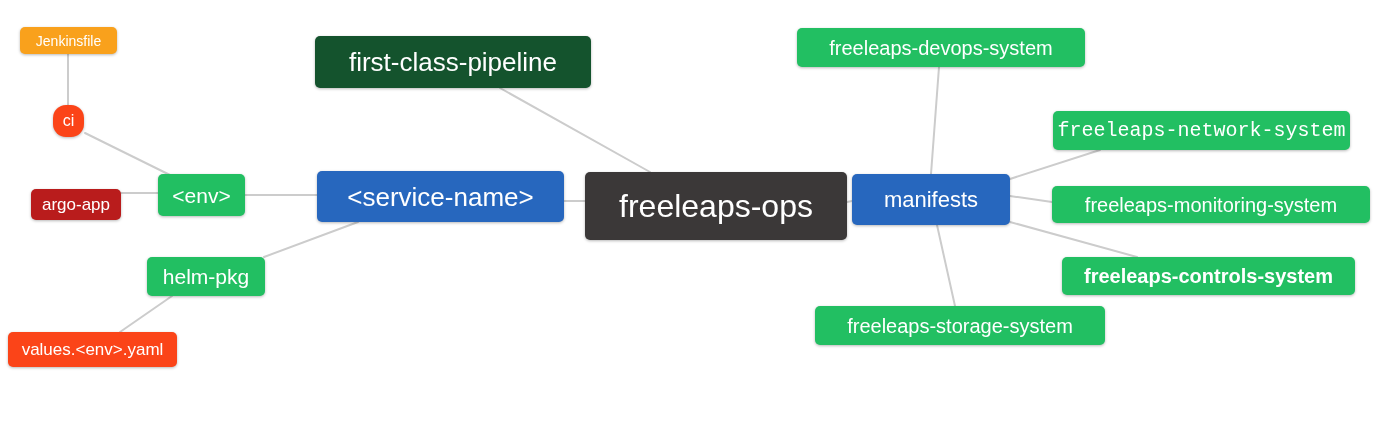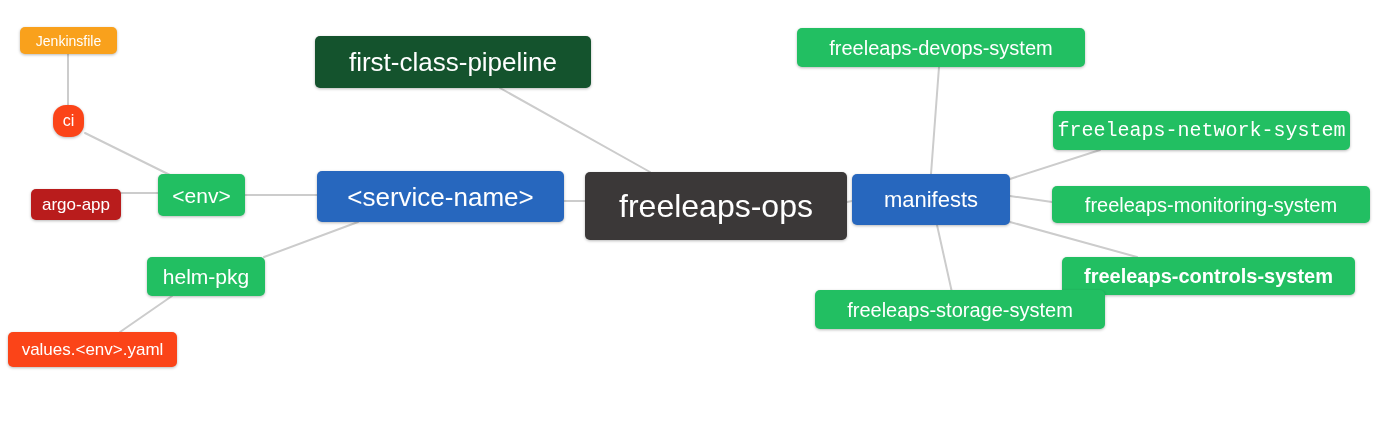--- a/index.html
+++ b/index.html
@@ -64,14 +64,14 @@
     <div class="node" style="left: 147px; top: 257px; width: 118px; height: 39px; font-size: 21px; background: rgb(34, 191, 98); color: rgb(255, 255, 255);">helm-pkg</div>
     <div class="node" style="left: 8px; top: 332px; width: 169px; height: 35px; font-size: 17px; background: rgb(251, 68, 24); color: rgb(255, 255, 255);">values.&lt;env&gt;.yaml</div>
     <div class="node" style="left: 315px; top: 36px; width: 276px; height: 52px; font-size: 26px; background: #14532d; color: rgb(255, 255, 255);">first-class-pipeline</div>
     <div class="node" style="left: 317px; top: 171px; width: 247px; height: 51px; font-size: 26px; background: rgb(39, 103, 190); color: rgb(255, 255, 255);">&lt;service-name&gt;</div>
     <div class="node" style="left: 585px; top: 172px; width: 262px; height: 68px; font-size: 32px; background: rgb(59, 56, 56); color: rgb(255, 255, 255);">freeleaps-ops</div>
     <div class="node" style="left: 852px; top: 174px; width: 158px; height: 51px; font-size: 22px; background: rgb(39, 103, 190); color: rgb(255, 255, 255);">manifests</div>
     <div class="node" style="left: 797px; top: 28px; width: 288px; height: 39px; font-size: 20px; background: rgb(34, 191, 98); color: rgb(255, 255, 255);">freeleaps-devops-system</div>
     <div class="node" style="left: 1053px; top: 111px; width: 297px; height: 39px; font-size: 20px; background: rgb(34, 191, 98); color: rgb(255, 255, 255); font-family: Liberation Mono, monospace;">freeleaps-network-system</div>
     <div class="node" style="left: 1052px; top: 186px; width: 318px; height: 37px; font-size: 20px; background: rgb(34, 191, 98); color: rgb(255, 255, 255);">freeleaps-monitoring-system</div>
     <div class="node" style="left: 1062px; top: 257px; width: 293px; height: 38px; font-size: 20px; background: rgb(34, 191, 98); color: rgb(255, 255, 255); font-weight: bold;">freeleaps-controls-system</div>
-    <div class="node" style="left: 815px; top: 290px; width: 290px; height: 39px; font-size: 20px; background: rgb(34, 191, 98); color: rgb(255, 255, 255);">freeleaps-storage-system</div>
+    <div class="node" style="left: 815px; top: 306px; width: 290px; height: 39px; font-size: 20px; background: rgb(34, 191, 98); color: rgb(255, 255, 255);">freeleaps-storage-system</div>
   </div>
 
 </body></html>

